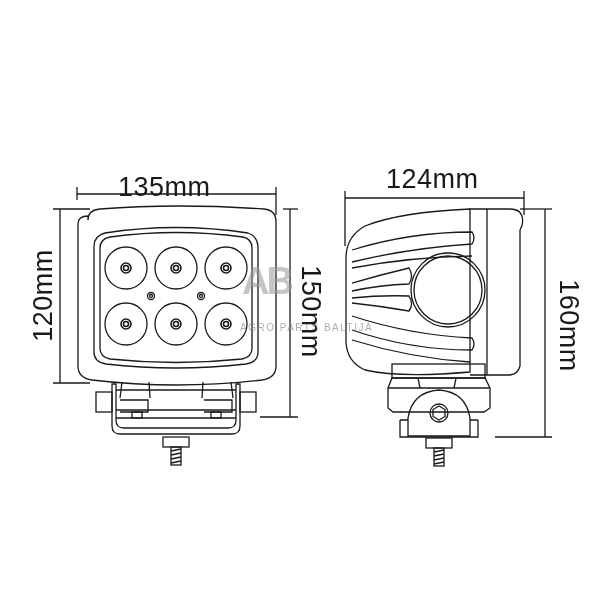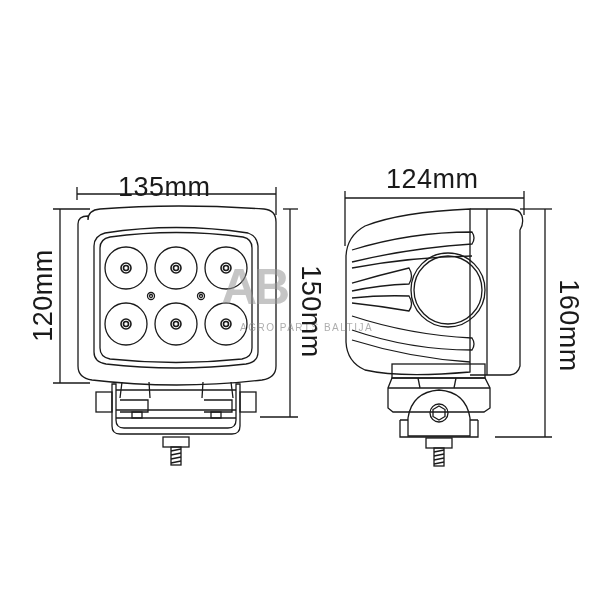--- a/index.html
+++ b/index.html
@@ -1,21 +1,21 @@
 <!DOCTYPE html>
 <html><head>
 <meta charset="utf-8">
 <style>
   html, body { margin: 0; padding: 0; background: #ffffff; }
   body { width: 600px; height: 600px; position: relative; overflow: hidden; font-family: "Liberation Sans", sans-serif; }
   svg { position: absolute; left: 0; top: 0; }
   .dim-label { position: absolute; color: #1a1a1a; font-size: 27px; font-family: "Liberation Sans", sans-serif; white-space: nowrap; line-height: 1; letter-spacing: 0.5px; }
   .rot-ccw { transform: rotate(-90deg); transform-origin: center center; }
   .rot-cw { transform: rotate(90deg); transform-origin: center center; }
-  .wm-logo { position: absolute; left: 221px; top: 262px; font-size: 50px; font-weight: bold; color: rgba(150,150,150,0.55); letter-spacing: -3px; font-family: "Liberation Sans", sans-serif; line-height: 1; }
+  .wm-logo { position: absolute; left: 242px; top: 262px; font-size: 38px; font-weight: bold; color: rgba(150,150,150,0.55); letter-spacing: -3px; font-family: "Liberation Sans", sans-serif; line-height: 1; }
   .wm-text { position: absolute; left: 240px; top: 322px; font-size: 10px; color: rgba(140,140,140,0.7); letter-spacing: 1.5px; font-family: Liberation Sans, sans-serif; }
 </style>
 </head>
 <body>
 
 <svg width="600" height="600" viewBox="0 0 600 600" fill="none" stroke="#1a1a1a" stroke-width="1.3">
 
   <g>
 
     <line x1="77" y1="194" x2="276" y2="194"></line>

